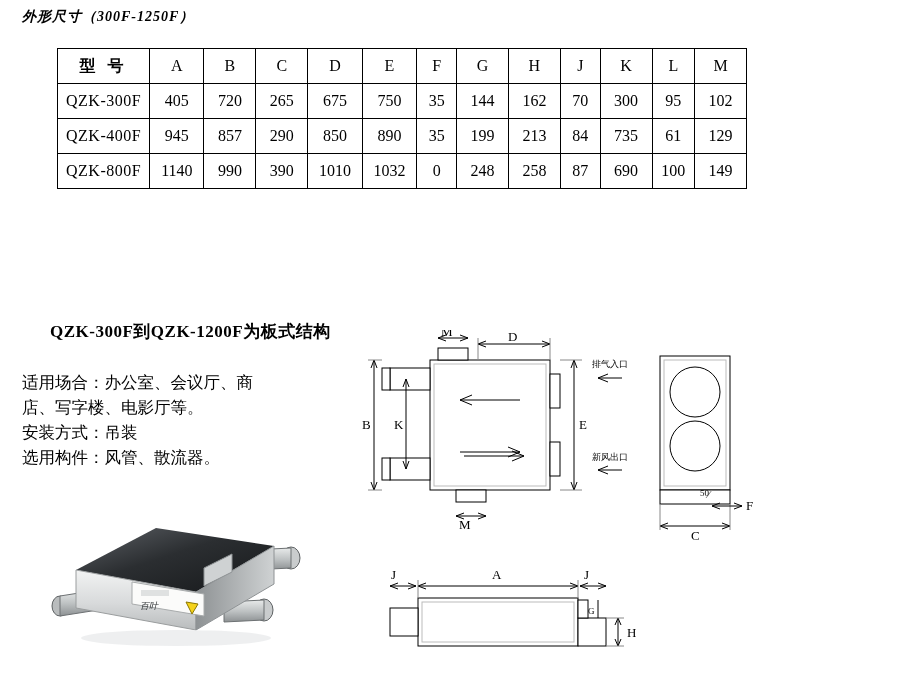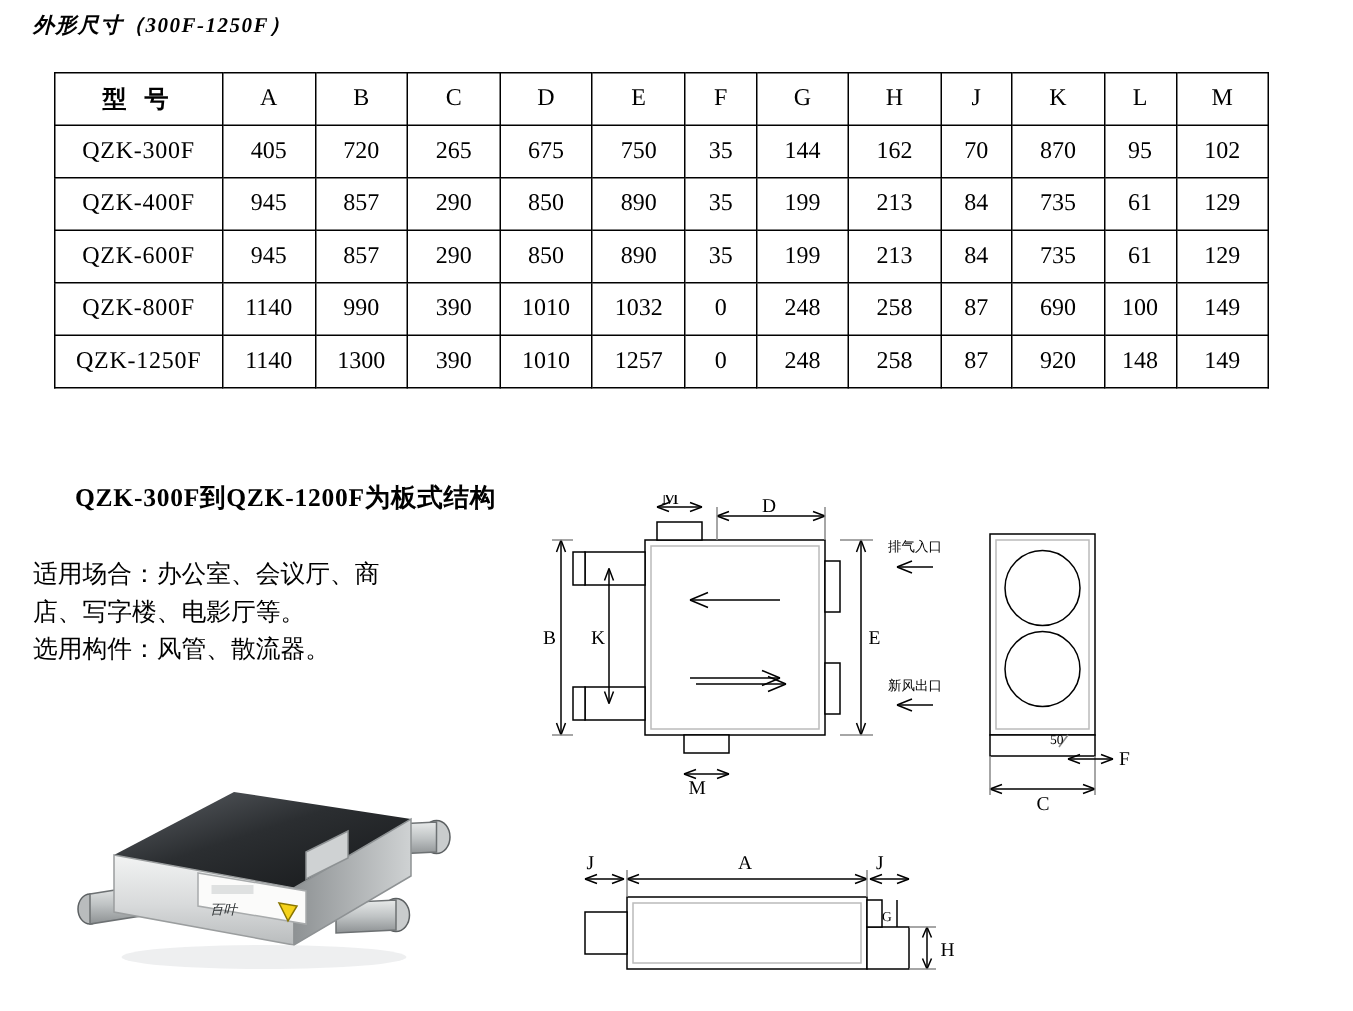--- a/index.html
+++ b/index.html
@@ -11,23 +11,23 @@
     position:relative;
     overflow:hidden;
   }
   .title{
     position:absolute;left:22px;top:8px;
     font-family:"Liberation Serif", serif;
     font-weight:bold;font-style:italic;
     font-size:14px;letter-spacing:1px;
   }
   table.spec{
-    position:absolute;left:36px;top:48px;
+    position:absolute;left:57px;top:48px;
     border-collapse:collapse;
-    width:810px;
+    width:690px;
   }
   table.spec td,table.spec th{
     border:1px solid #000;
     text-align:center;
     font-family:"Liberation Serif", serif;
     font-size:16px;
     height:34px;
     padding:0 2px;
     font-weight:normal;
   }
@@ -105,41 +105,26 @@
       <td class="model">QZK-300F</td>
       <td>405</td>
       <td>720</td>
       <td>265</td>
       <td>675</td>
       <td>750</td>
       <td>35</td>
       <td>144</td>
       <td>162</td>
       <td>70</td>
-      <td>870</td>
+      <td>300</td>
       <td>95</td>
       <td>102</td>
     </tr>
     <tr>
       <td class="model">QZK-400F</td>
-      <td>945</td>
-      <td>857</td>
-      <td>290</td>
-      <td>850</td>
-      <td>890</td>
-      <td>35</td>
-      <td>199</td>
-      <td>213</td>
-      <td>84</td>
-      <td>735</td>
-      <td>61</td>
-      <td>129</td>
-    </tr>
-    <tr>
-      <td class="model">QZK-600F</td>
       <td>945</td>
       <td>857</td>
       <td>290</td>
       <td>850</td>
       <td>890</td>
       <td>35</td>
       <td>199</td>
       <td>213</td>
       <td>84</td>
       <td>735</td>
@@ -154,43 +139,29 @@
       <td>1010</td>
       <td>1032</td>
       <td>0</td>
       <td>248</td>
       <td>258</td>
       <td>87</td>
       <td>690</td>
       <td>100</td>
       <td>149</td>
     </tr>
-    <tr>
-      <td class="model">QZK-1250F</td>
-      <td>1140</td>
-      <td>1300</td>
-      <td>390</td>
-      <td>1010</td>
-      <td>1257</td>
-      <td>0</td>
-      <td>248</td>
-      <td>258</td>
-      <td>87</td>
-      <td>920</td>
-      <td>148</td>
-      <td>149</td>
-    </tr>
   </tbody>
 </table>
 
 <div class="note-struct">QZK-300F到QZK-1200F为板式结构</div>
 
 <div class="info-block">
   <div>适用场合：办公室、会议厅、商</div>
   <div>店、写字楼、电影厅等。</div>
+  <div>安装方式：吊装</div>
   <div>选用构件：风管、散流器。</div>
 </div>
 
 <div class="photo">
   <svg width="300" height="150" viewBox="0 0 300 150">
     <defs>
       <linearGradient id="gtop" x1="0" y1="0" x2="1" y2="1">
         <stop offset="0%" stop-color="#5d6166"></stop>
         <stop offset="45%" stop-color="#2b2e31"></stop>
         <stop offset="100%" stop-color="#16181a"></stop>

